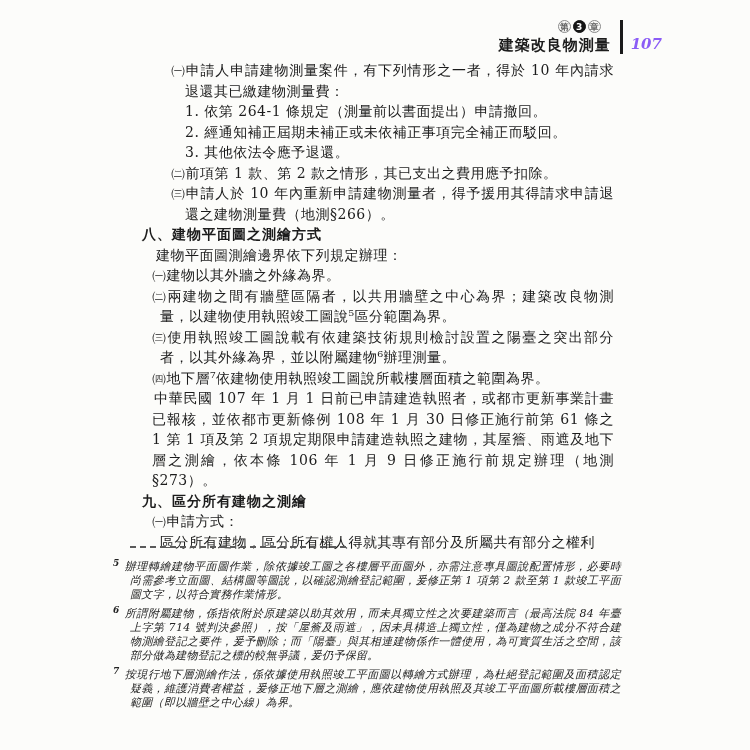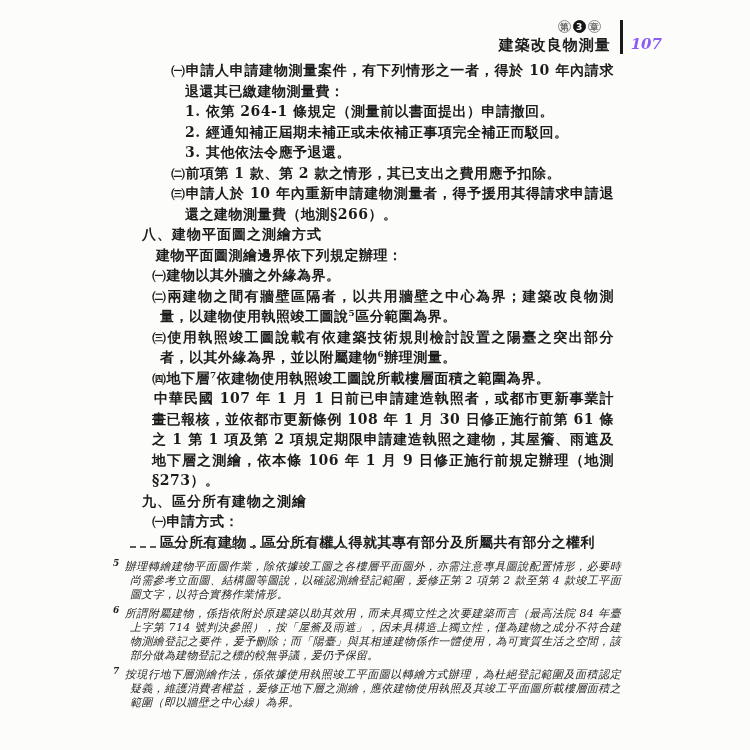--- a/index.html
+++ b/index.html
@@ -21,21 +21,21 @@
   .circ.filled{background:#151515;border-color:#151515;color:#fff;}
   .chapter-title{font-weight:bold;font-size:15px;letter-spacing:1px;line-height:18px;}
   .v-divider{width:3px;height:34px;background:#1a1a1a;margin:0 8px 0 9px;}
   .pagenum{font-style:italic;font-size:15px;font-weight:bold;color:#8b5cf6;line-height:17px;padding-bottom:1px;}
   
   .body-text{
     position:absolute;left:142px;top:60px;width:472px;
     font-size:14px;line-height:20.5px;letter-spacing:0.5px;
     text-align:justify;
   }
-  .blk{margin:0;font-weight:bold;}
+  .blk{margin:0;}
   .b-item-a{padding-left:43px;text-indent:-14px;}
   .b-sub-num{padding-left:43px;}
   .b-section{font-weight:bold;padding-left:0;letter-spacing:1px;}
   .b-para{padding-left:14px;}
   .b-item-b{padding-left:18px;text-indent:-8px;}
   .b-para-flush{padding-left:10px;text-indent:2px;}
   .b-para-indent{padding-left:18px;}
   
   .fn-separator{
     position:absolute;left:130px;top:546px;width:216px;height:0;
@@ -85,18 +85,18 @@
       <div class="blk b-item-b"><span>㈣</span><span>地下層⁷依建物使用執照竣工圖說所載樓層面積之範圍為界。</span></div>
       <div class="blk b-para-flush"><span>中華民國 107 年 1 月 1 日前已申請建造執照者，或都市更新事業計畫已報核，並依都市更新條例 108 年 1 月 30 日修正施行前第 61 條之 1 第 1 項及第 2 項規定期限申請建造執照之建物，其屋簷、雨遮及地下層之測繪，依本條 106 年 1 月 9 日修正施行前規定辦理（地測§273）。</span></div>
       <div class="blk b-section"><span>九、區分所有建物之測繪</span></div>
       <div class="blk b-item-b"><span>㈠</span><span>申請方式：</span></div>
       <div class="blk b-para-indent"><span>區分所有建物，區分所有權人得就其專有部分及所屬共有部分之權利</span></div>
     </div>
 
   <div class="fn-separator"></div>
 
   <div class="footnotes">
-      <div class="fn"><span class="fn-num">5</span><span>辦理轉繪建物平面圖作業，除依據竣工圖之各樓層平面圖外，亦需注意專具圖說配置情形，必要時尚需參考立面圖、結構圖等圖說，以確認測繪登記範圍，爰修正第 2 項第 2 款至第 4 款竣工平面圖文字，以符合實務作業情形。</span></div>
+      <div class="fn"><span class="fn-num">5</span><span>辦理轉繪建物平面圖作業，除依據竣工圖之各樓層平面圖外，亦需注意專具圖說配置情形，必要時尚需參考立面圖、結構圖等圖說，以確認測繪登記範圍，爰修正第 1 項第 2 款至第 1 款竣工平面圖文字，以符合實務作業情形。</span></div>
       <div class="fn"><span class="fn-num">6</span><span>所謂附屬建物，係指依附於原建築以助其效用，而未具獨立性之次要建築而言（最高法院 84 年臺上字第 714 號判決參照），按「屋簷及雨遮」，因未具構造上獨立性，僅為建物之成分不符合建物測繪登記之要件，爰予刪除；而「陽臺」與其相連建物係作一體使用，為可實質生活之空間，該部分做為建物登記之標的較無爭議，爰仍予保留。</span></div>
       <div class="fn"><span class="fn-num">7</span><span>按現行地下層測繪作法，係依據使用執照竣工平面圖以轉繪方式辦理，為杜絕登記範圍及面積認定疑義，維護消費者權益，爰修正地下層之測繪，應依建物使用執照及其竣工平面圖所載樓層面積之範圍（即以牆壁之中心線）為界。</span></div>
     </div>
 
 </div>
 
 </body></html>

